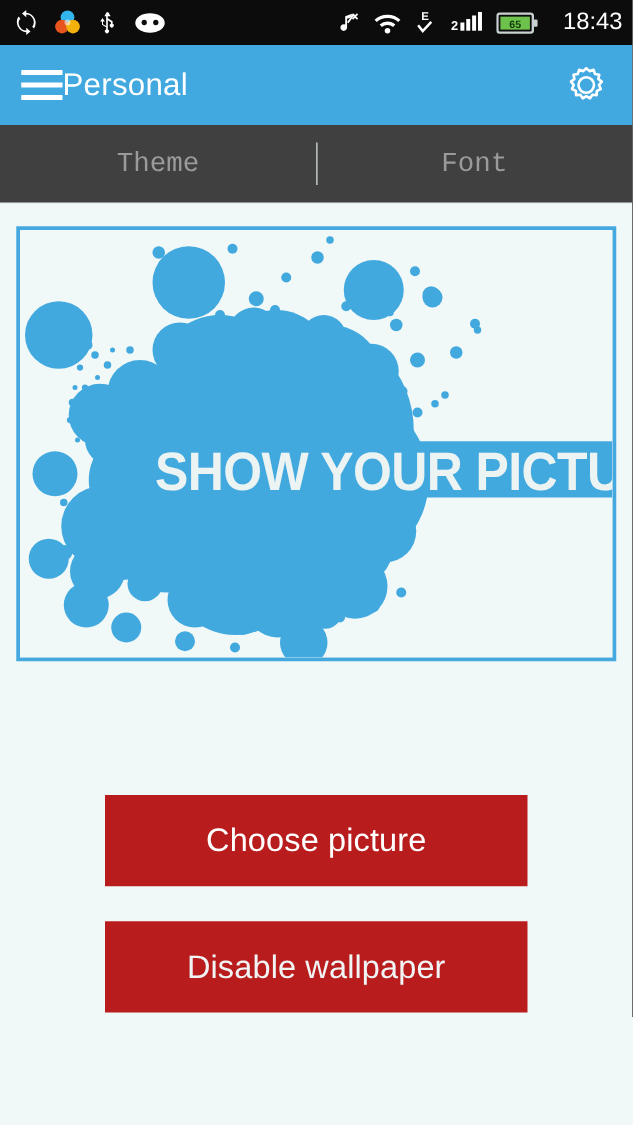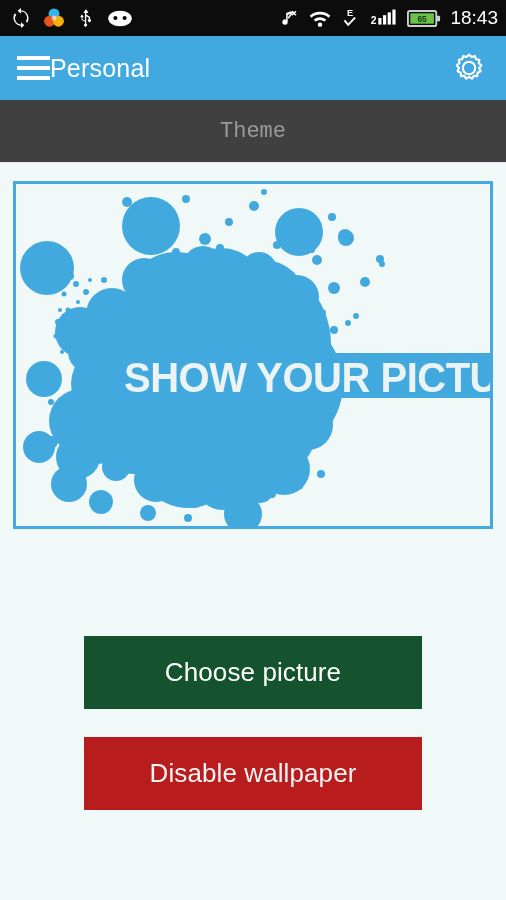--- a/index.html
+++ b/index.html
@@ -40,21 +40,21 @@
     display: flex;
     align-items: center;
     gap: 9px;
   }
   .sb-icon { display: block; }
   .sb-clock {
     color: #FFFFFF;
     font-size: 19px;
     font-weight: normal;
     letter-spacing: 0px;
-    margin-left: 0;
+    margin-left: 10px;
     font-family: "Liberation Sans", sans-serif;
   }
 
   
   .app-bar {
     position: absolute;
     top: 36px; left: 0;
     width: 506px;
     height: 64px;
     background: #41A9E0;
@@ -161,21 +161,21 @@
     align-items: center;
     justify-content: center;
     font-size: 26px;
     letter-spacing: 0.1px;
     cursor: pointer;
     border: none;
     box-sizing: border-box;
   }
   .btn-primary {
     top: 636px;
-    background: #14532d;
+    background: #b91c1c;
     color: #FFFFFF;
   }
   .btn-disabled {
     top: 737px;
     background: #b91c1c;
     color: #F0F4F4;
   }
 </style>
 </head>
 <body>
@@ -259,20 +259,21 @@
         <g fill="none" stroke="#FFFFFF" stroke-width="2.1" stroke-linejoin="round">
           <circle cx="18" cy="18" r="6.2"></circle>
           <path d="M18 4.6l2.6 2.3 3.3-1 1.1 3.3 3.4.6-.7 3.4 2.7 2.1-2.2 2.7 1.4 3.2-3.1 1.5-.2 3.4-3.4-.3-1.9 2.9-2.9-1.8-2.9 1.8-1.9-2.9-3.4.3-.2-3.4-3.1-1.5 1.4-3.2-2.2-2.7 2.7-2.1-.7-3.4 3.4-.6 1.1-3.3 3.3 1z"></path>
         </g>
       </svg>
     </div>
   </div>
 
   <div class="tab-bar">
     <div class="tab">Theme</div>
+    <div class="tab">Font</div>
   </div>
 
   <div class="preview">
     <svg width="474" height="342" viewBox="0 0 474 342">
       <rect x="0" y="0" width="474" height="342" fill="#F1F8F8"></rect>
       <g fill="#42A9DF">
 
         <circle cx="180" cy="185" r="92"></circle>
         <circle cx="230" cy="160" r="85"></circle>
         <circle cx="145" cy="215" r="78"></circle>

